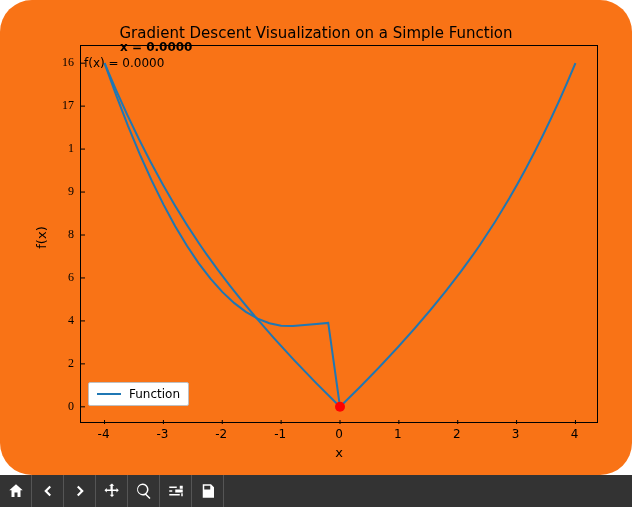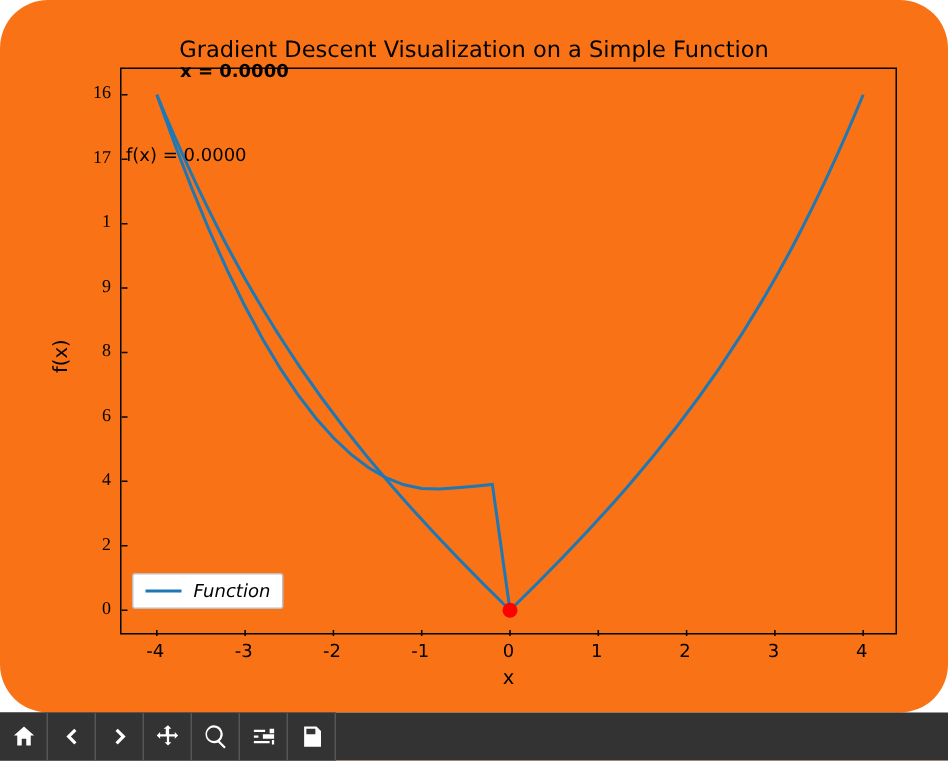--- a/index.html
+++ b/index.html
@@ -77,41 +77,39 @@
     left: 88px;
     top: 382px;
     border: 1px solid #bfbfbf;
     border-radius: 2px;
     background: #ffffff;
     padding: 4px 8px;
     font-size: 12px;
     display: flex;
     align-items: center;
     gap: 8px;
-    font-style: italic;
   }
   .legend-line {
     width: 24px;
     height: 2px;
     background: #1f77b4;
   }
   .annot-x {
     position: absolute;
     left: 84px;
     top: 40px;
     font-size: 12px;
     font-weight: bold;
     margin-left: 36px;
   }
   .annot-fx {
     position: absolute;
     left: 84px;
     top: 56px;
     font-size: 12px;
-    margin-top: 40px;
   }
   svg.plot {
     position: absolute;
     left: 0;
     top: 0;
     width: 518px;
     height: 378px;
   }
   .toolbar {
     position: absolute;

